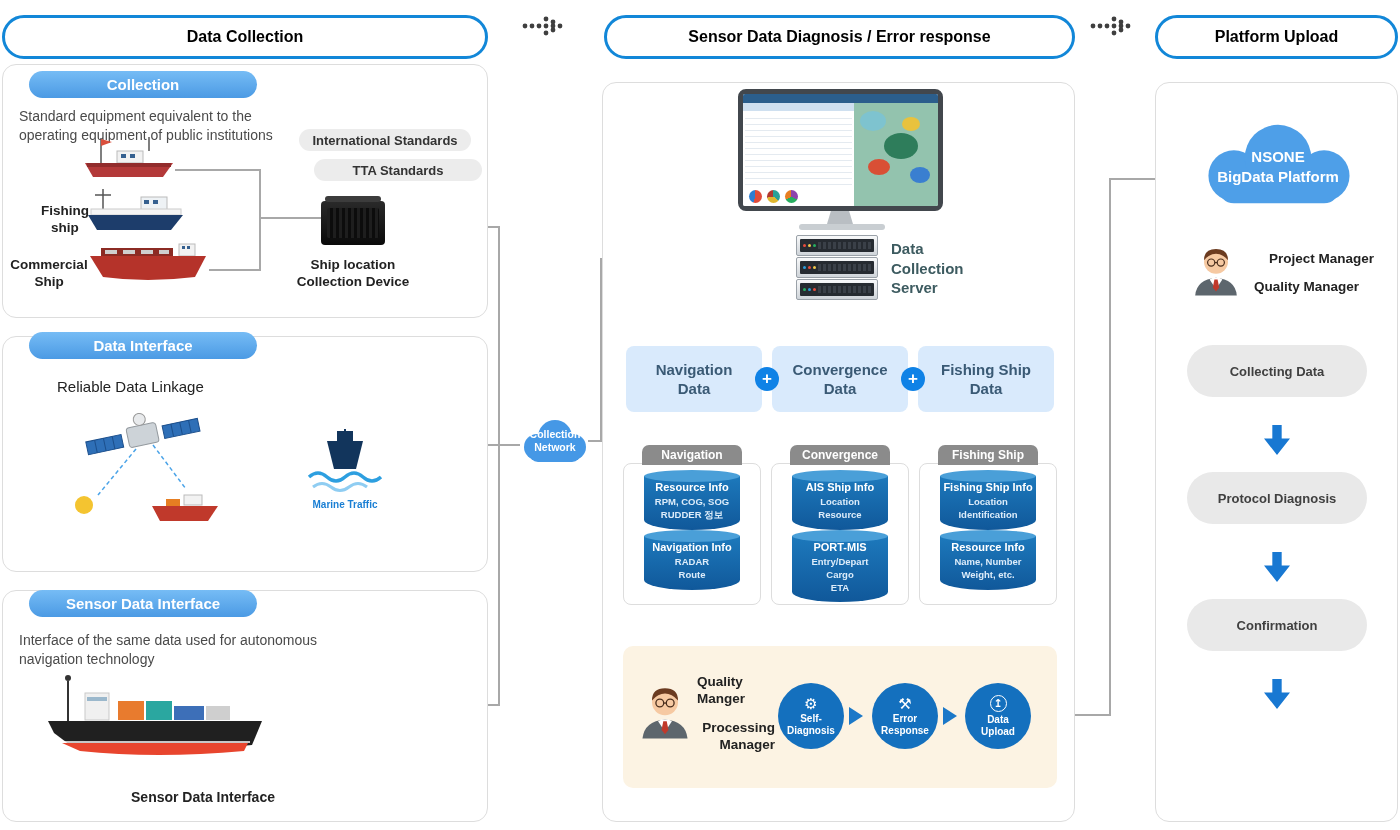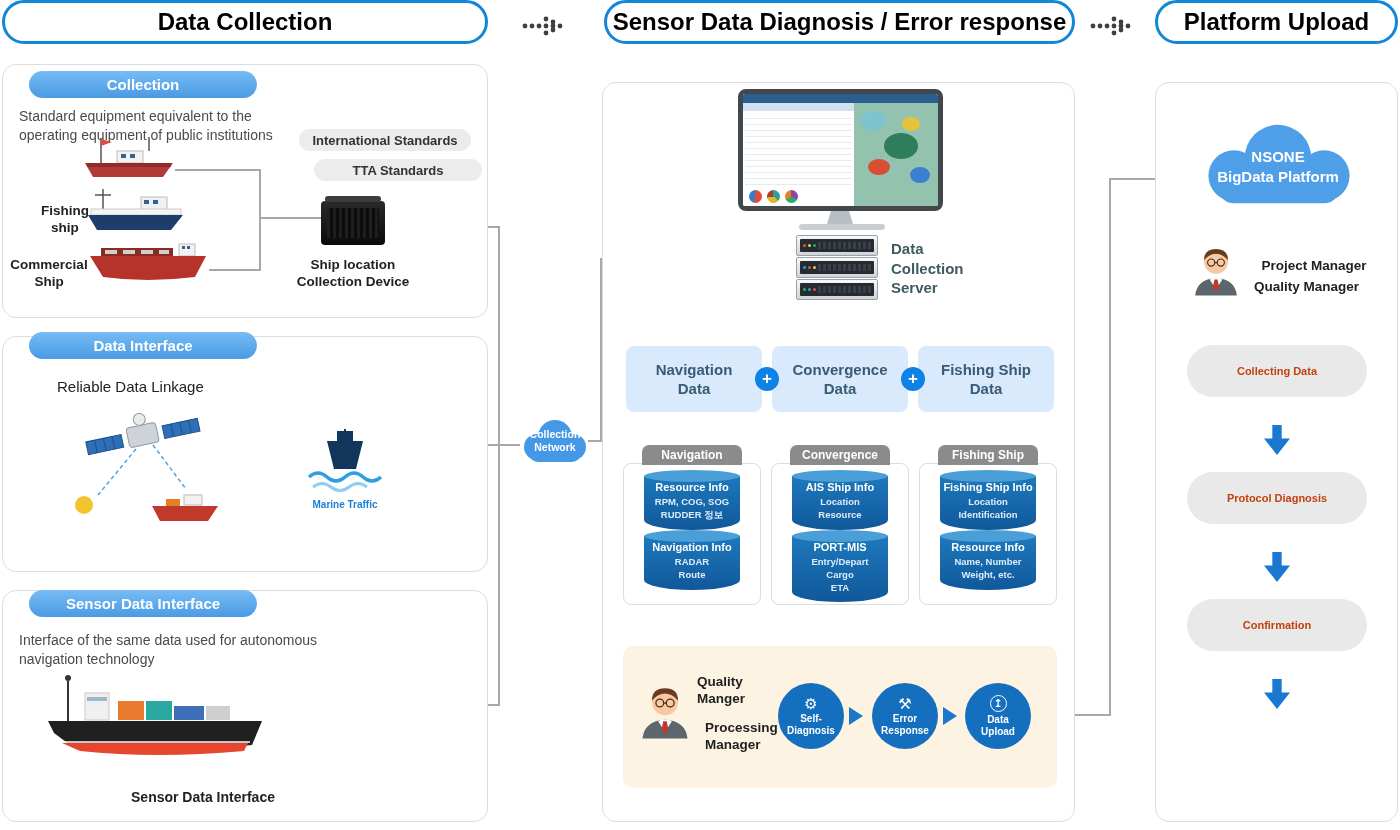--- a/index.html
+++ b/index.html
@@ -1,20 +1,20 @@
 <!DOCTYPE html>
 <html><head>
 <meta charset="utf-8">
 <style>
   html,body{margin:0;padding:0;background:#fff}
   .canvas{position:relative;width:1400px;height:830px;background:#fff;overflow:hidden;
           font-family:"Liberation Sans","DejaVu Sans",sans-serif;}
   .abs{position:absolute}
-  .hdr{position:absolute;top:0;height:44px;border:3px solid #1287d8;border-radius:26px;background:#fff;
-       display:flex;align-items:center;justify-content:center;font-weight:700;font-size:24px;color:#000;box-sizing:border-box}
+  .hdr{position:absolute;top:15px;height:44px;border:3px solid #1287d8;border-radius:26px;background:#fff;
+       display:flex;align-items:center;justify-content:center;font-weight:700;font-size:16px;color:#000;box-sizing:border-box}
   .sec{position:absolute;border:1px solid #ddd;border-radius:14px;background:#fff;box-sizing:border-box}
   .badge{position:absolute;height:27px;border-radius:14px;background:linear-gradient(180deg,#76bcf5,#4b9ae4);
          color:#fff;font-weight:700;font-size:15px;display:flex;align-items:center;justify-content:center;z-index:4}
   .btxt{position:absolute;font-weight:400;color:#4a4a4a;font-size:14px;line-height:1.35;white-space:pre-line}
   .lbl{position:absolute;font-weight:700;color:#222;font-size:13.5px;line-height:1.25;white-space:pre-line;text-align:center}
   .stdpill{position:absolute;height:22px;background:#ececec;border-radius:12px;color:#333;font-weight:700;font-size:13px;
            display:flex;align-items:center;justify-content:center}
   .cap{position:absolute;font-weight:700;color:#222;font-size:14px;text-align:center}
   .line{position:absolute;background:#a8a8a8}
   .ahead{position:absolute;width:0;height:0;border-top:6px solid transparent;border-bottom:6px solid transparent;border-left:11px solid #6e6e6e}
@@ -63,21 +63,21 @@
   .procbox{position:absolute;background:#fcf3e3;border-radius:10px}
   .pcircle{position:absolute;width:66px;height:66px;border-radius:50%;background:#1470be;color:#fff;display:flex;
            flex-direction:column;align-items:center;justify-content:center;font-weight:700;font-size:10px;line-height:1.2;
            text-align:center;white-space:pre-line}
   .picon{font-size:15px;line-height:1;margin-bottom:2px}
   .picon-circle{display:flex;align-items:center;justify-content:center;width:17px;height:17px;border:1.5px solid #fff;
                 border-radius:50%;font-size:11px;line-height:1;margin-bottom:2px;box-sizing:border-box}
   .tri{position:absolute;width:0;height:0;border-top:9px solid transparent;border-bottom:9px solid transparent;border-left:14px solid #1b78c8}
   
   .gpill{position:absolute;width:180px;height:52px;background:#e9e9e9;border-radius:26px;display:flex;align-items:center;
-         justify-content:center;font-weight:700;font-size:11px;color:#c2410c}
+         justify-content:center;font-weight:700;font-size:13px;color:#404040}
   .darr{position:absolute;width:26px;height:30px;background:#1878d2;
         clip-path:polygon(32% 0,68% 0,68% 45%,100% 45%,50% 100%,0 45%,32% 45%)}
 </style>
 </head>
 <body>
 
 <div class="canvas">
 
   <div class="line" style="left:487px;top:226px;width:13px;height:2px"></div>
   <div class="line" style="left:498px;top:226px;width:2px;height:480px"></div>
@@ -357,21 +357,21 @@
         <path d="M22,46 L30,58 L38,46 L34,44 L26,44 Z" fill="#fff"></path>
         <path d="M28,46 h4 l2,10 -4,5 -4,-5 Z" fill="#c0392b"></path>
         <circle cx="30" cy="24" r="15" fill="#f6c9a2"></circle>
         <path d="M15,22 Q15,8 30,8 Q45,8 45,22 Q38,14 30,14 Q22,14 15,22 Z" fill="#6b3b20"></path>
         <circle cx="24" cy="25" r="4.5" fill="none" stroke="#4a2e1c" stroke-width="1.5"></circle>
         <circle cx="36" cy="25" r="4.5" fill="none" stroke="#4a2e1c" stroke-width="1.5"></circle>
         <line x1="28.5" y1="25" x2="31.5" y2="25" stroke="#4a2e1c" stroke-width="1.5"></line>
       </svg>
       <div class="lbl" style="left:74px;top:28px;width:72px;text-align:left">Quality
 Manger</div>
-      <div class="lbl" style="left:82px;top:74px;width:84px;text-align:left">Processing
+      <div class="lbl" style="left:68px;top:74px;width:84px;text-align:right">Processing
 Manager</div>
 
       <div class="pcircle" style="left:155px;top:37px">
         <span class="picon">⚙</span>
         <span>Self-
 Diagnosis</span>
       </div>
       <div class="tri" style="left:226px;top:61px"></div>
       <div class="pcircle" style="left:249px;top:37px">
         <span class="picon">⚒</span>
@@ -402,21 +402,21 @@
     <svg class="abs" style="left:36px;top:158px" width="48" height="56" viewBox="0 0 60 66">
       <path d="M4,66 Q6,46 30,44 Q54,46 56,66 Z" fill="#5d666d"></path>
       <path d="M22,46 L30,58 L38,46 L34,44 L26,44 Z" fill="#fff"></path>
       <path d="M28,46 h4 l2,10 -4,5 -4,-5 Z" fill="#c0392b"></path>
       <circle cx="30" cy="24" r="15" fill="#f6c9a2"></circle>
       <path d="M15,22 Q15,8 30,8 Q45,8 45,22 Q38,14 30,14 Q22,14 15,22 Z" fill="#6b3b20"></path>
       <circle cx="24" cy="25" r="4.5" fill="none" stroke="#4a2e1c" stroke-width="1.5"></circle>
       <circle cx="36" cy="25" r="4.5" fill="none" stroke="#4a2e1c" stroke-width="1.5"></circle>
       <line x1="28.5" y1="25" x2="31.5" y2="25" stroke="#4a2e1c" stroke-width="1.5"></line>
     </svg>
-    <div class="lbl" style="left:98px;top:175px;width:120px;text-align:center">Project Manager</div>
+    <div class="lbl" style="left:98px;top:168px;width:120px;text-align:right">Project Manager</div>
     <div class="lbl" style="left:98px;top:196px;width:120px;text-align:left">Quality Manager</div>
 
     <div class="gpill" style="left:31px;top:262px">Collecting Data</div>
     <div class="darr" style="left:108px;top:342px"></div>
     <div class="gpill" style="left:31px;top:389px">Protocol Diagnosis</div>
     <div class="darr" style="left:108px;top:469px"></div>
     <div class="gpill" style="left:31px;top:516px">Confirmation</div>
     <div class="darr" style="left:108px;top:596px"></div>
   </div>
 

